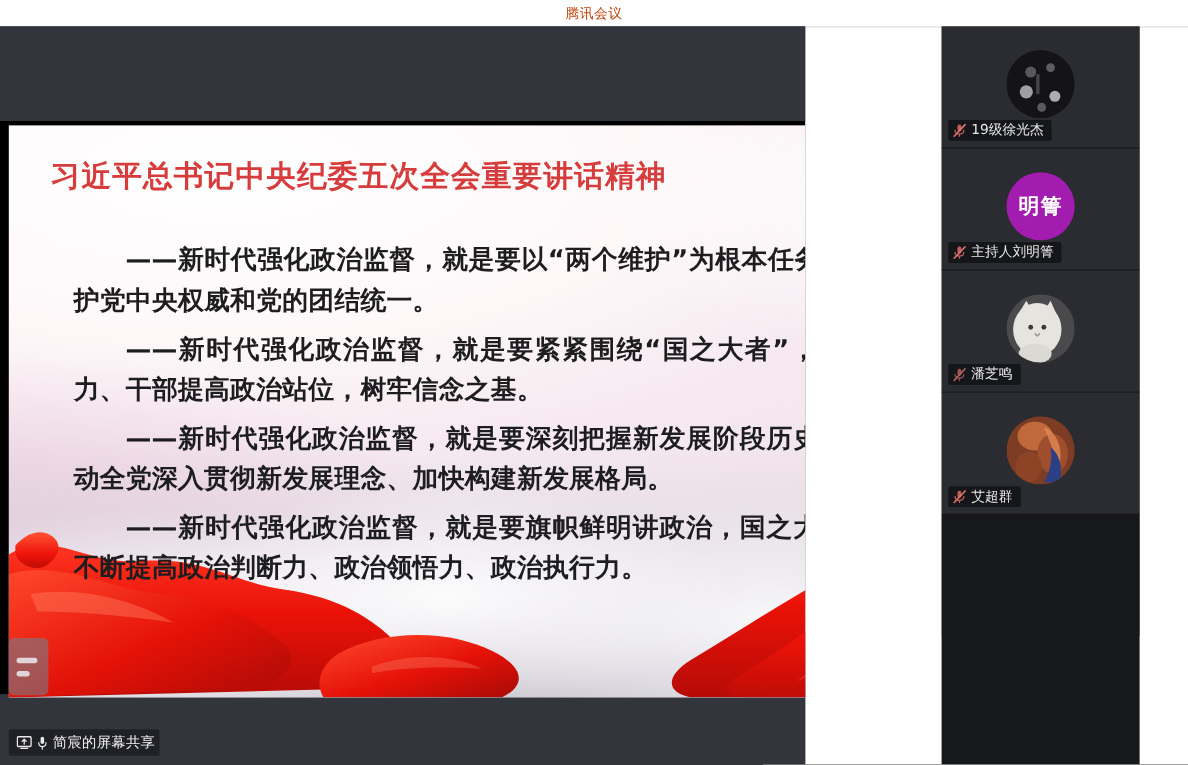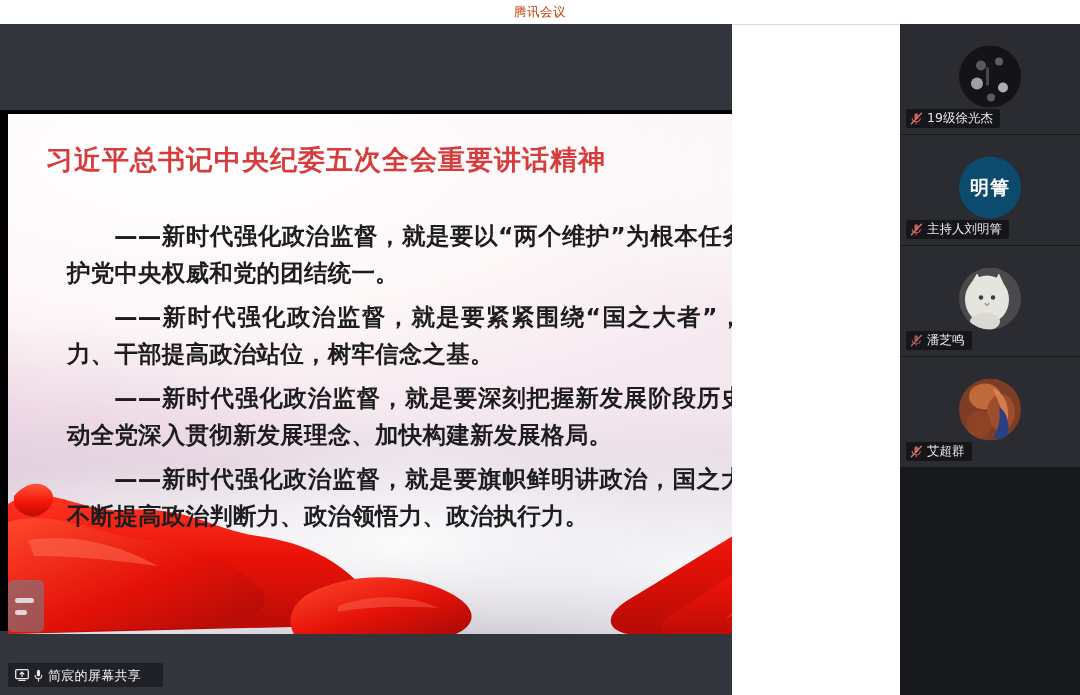--- a/index.html
+++ b/index.html
@@ -107,30 +107,30 @@
     display:flex;align-items:center;justify-content:center;
     box-shadow:-1px 0 2px rgba(0,0,0,.25);
   }
   .panel-handle svg{display:block;}
 
   
   .share-label{
     position:absolute;left:8px;bottom:8px;height:24px;
     background:rgba(30,31,35,.88);
     display:flex;align-items:center;gap:5px;
-    padding:0 22px 0 7px;border-radius:2px;
+    padding:0 4px 0 7px;border-radius:2px;
   }
   .share-label .lbl{
     font-size:13px;color:#f2f2f2;line-height:1;letter-spacing:.3px;
   }
   .share-ic{display:inline-flex;align-items:center;}
 
   
   .sidebar{
-    position:absolute;left:900px;top:24px;width:180px;height:671px;
+    position:absolute;left:856px;top:24px;width:180px;height:671px;
     background:#17181c;overflow:hidden;
   }
   .tile{
     position:relative;width:180px;height:110px;
     background:#2b2c31;
     border-bottom:1px solid #17181c;
     overflow:hidden;
   }
   .tile.empty{background:#17181c;border-bottom:none;}
   .tile-avatar{
@@ -272,21 +272,21 @@
             <path d="M6.2 9.8 L6.2 11.8" stroke="#c0605c" stroke-width="1.1" stroke-linecap="round"></path>
             <path d="M1.4 11.8 L11.4 1.3" stroke="#e4736c" stroke-width="1.4" stroke-linecap="round"></path>
           </svg>
         </span>
         <span class="nm">19级徐光杰</span>
       </div>
     </div>
 
 
     <div class="tile">
-      <div class="tile-avatar" style="background:#0c4a6e">
+      <div class="tile-avatar" style="background:#a21caf">
         <div class="av-text">明箐</div>
       </div>
       <div class="tile-name">
         <span class="mic-off">
           <svg width="13" height="13" viewBox="0 0 13 13">
             <rect x="4.4" y="1.2" width="3.6" height="6.4" rx="1.8" fill="#c0605c"></rect>
             <path d="M2.2 6.3 C2.2 8.5 4 9.8 6.2 9.8 C8.4 9.8 10.2 8.5 10.2 6.3" fill="none" stroke="#c0605c" stroke-width="1.1" stroke-linecap="round"></path>
             <path d="M6.2 9.8 L6.2 11.8" stroke="#c0605c" stroke-width="1.1" stroke-linecap="round"></path>
             <path d="M1.4 11.8 L11.4 1.3" stroke="#e4736c" stroke-width="1.4" stroke-linecap="round"></path>
           </svg>

